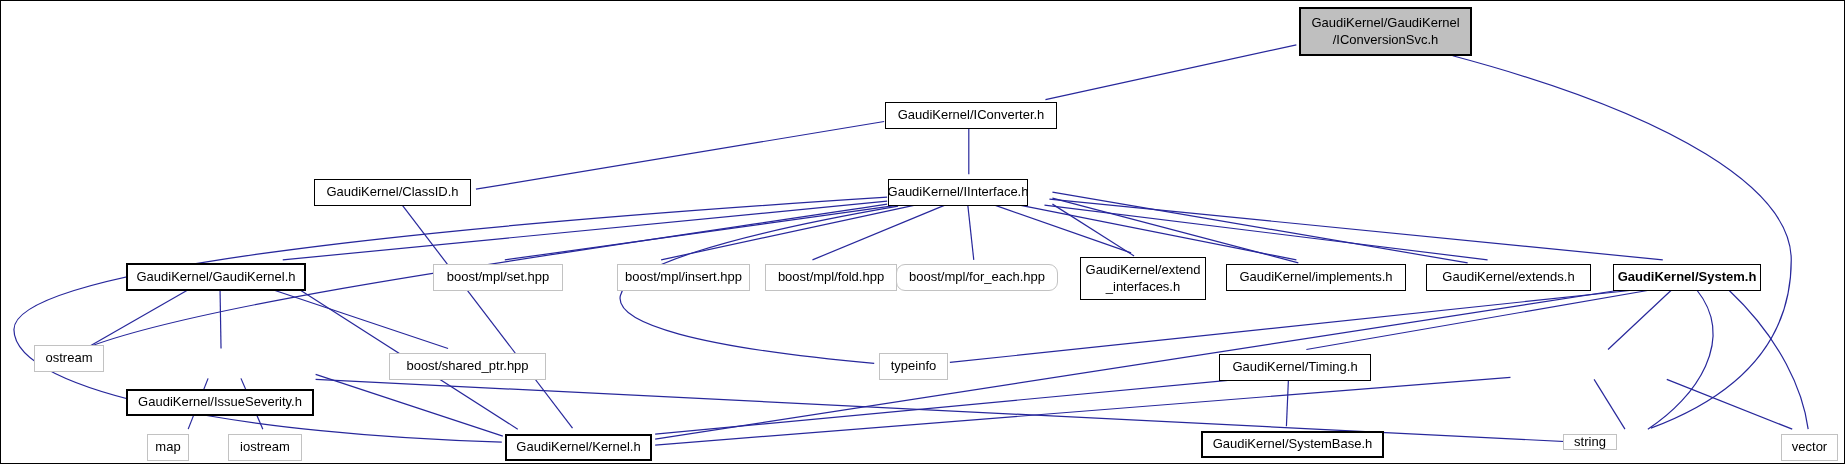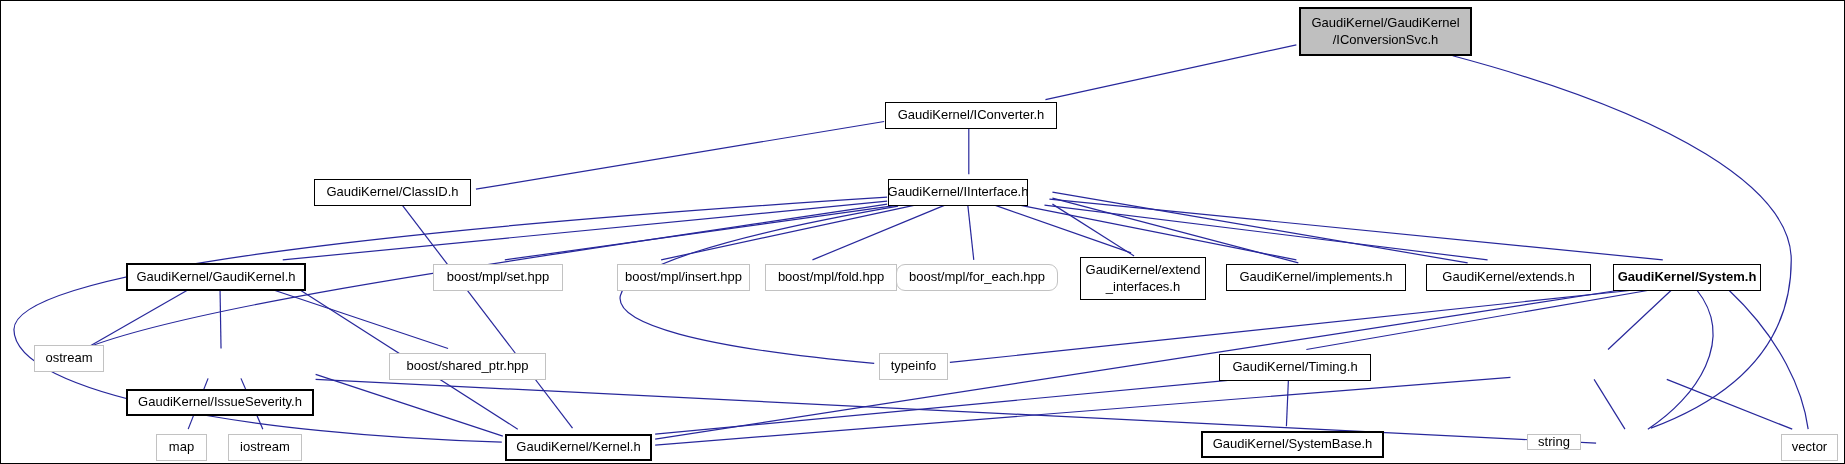--- a/index.html
+++ b/index.html
@@ -95,19 +95,19 @@
     <div class="node internal" style="left: 1079px; top: 256px; width: 126px; height: 43px;">GaudiKernel/extend
 _interfaces.h</div>
     <div class="node internal" style="left: 1225px; top: 263px; width: 180px; height: 27px;">GaudiKernel/implements.h</div>
     <div class="node internal" style="left: 1425px; top: 263px; width: 165px; height: 27px;">GaudiKernel/extends.h</div>
     <div class="node internal" style="left: 1612px; top: 263px; width: 148px; height: 27px; font-weight: bold;">GaudiKernel/System.h</div>
     <div class="node external" style="left: 33px; top: 344px; width: 70px; height: 27px;">ostream</div>
     <div class="node internal bold" style="left: 125px; top: 352px; width: 188px; height: 27px; margin-top: 36px;">GaudiKernel/IssueSeverity.h</div>
     <div class="node external" style="left: 388px; top: 352px; width: 157px; height: 27px;">boost/shared_ptr.hpp</div>
     <div class="node external" style="left: 878px; top: 352px; width: 69px; height: 27px;">typeinfo</div>
     <div class="node internal" style="left: 1218px; top: 353px; width: 152px; height: 27px;">GaudiKernel/Timing.h</div>
-    <div class="node external" style="left: 155px; top: 433px; width: 51px; height: 27px;">map</div>
+    <div class="node external" style="left: 146px; top: 433px; width: 42px; height: 27px;">map</div>
     <div class="node external" style="left: 227px; top: 433px; width: 74px; height: 27px;">iostream</div>
     <div class="node internal bold" style="left: 504px; top: 433px; width: 147px; height: 27px;">GaudiKernel/Kernel.h</div>
     <div class="node internal bold" style="left: 1200px; top: 430px; width: 183px; height: 27px;">GaudiKernel/SystemBase.h</div>
-    <div class="node external" style="left: 1526px; top: 433px; width: 54px; height: 16px;">string</div>
+    <div class="node external" style="left: 1562px; top: 433px; width: 54px; height: 16px;">string</div>
     <div class="node external" style="left: 1780px; top: 433px; width: 57px; height: 27px;">vector</div>
   </div>
 
 </body></html>

